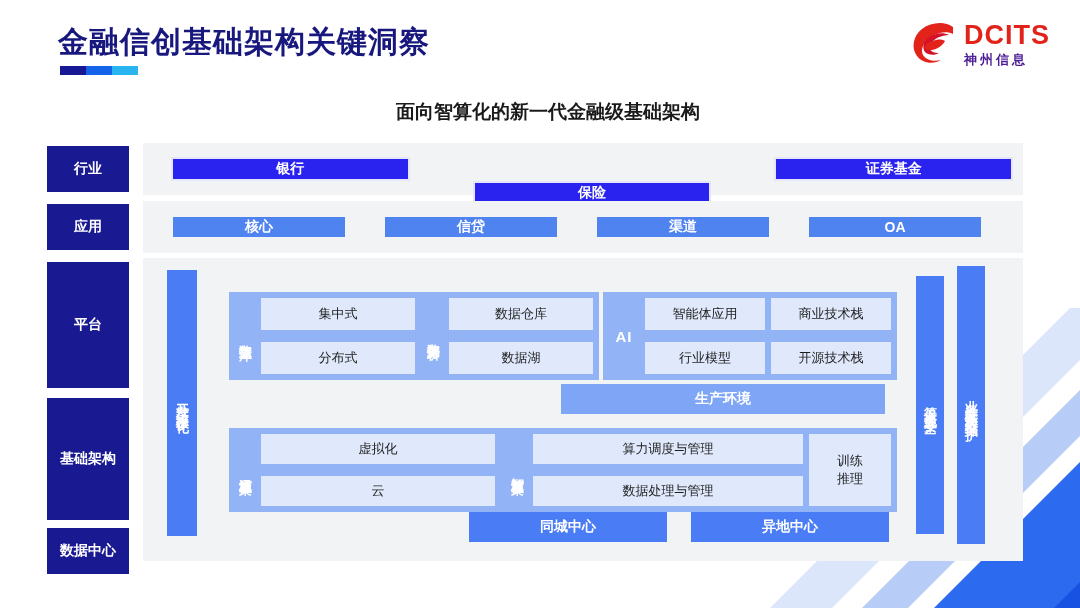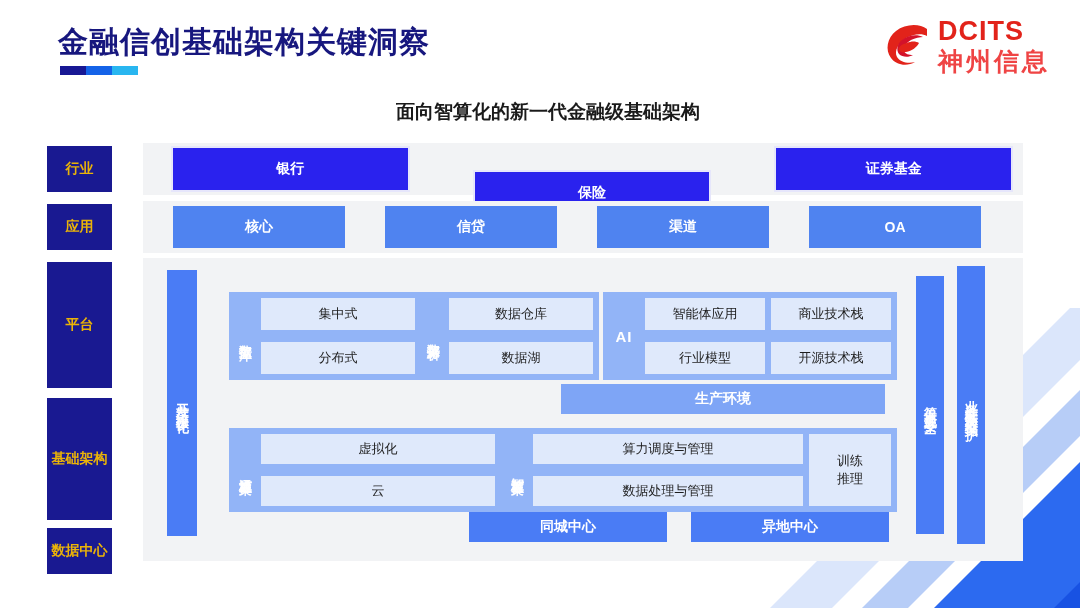--- a/index.html
+++ b/index.html
@@ -24,41 +24,41 @@
   .title-underline{position:absolute;left:60px;top:66px;width:78px;height:9px;display:flex;}
   .title-underline span{flex:1;}
   .u1{background:#181894;}
   .u2{background:#1463e8;}
   .u3{background:#29b6f0;}
 
   .logo{position:absolute;right:30px;top:18px;display:flex;align-items:center;gap:3px;}
   .logo-mark{width:52px;height:52px;position:relative;}
   .logo-text{display:flex;flex-direction:column;line-height:1;}
   .logo-en{font-size:27px;font-weight:bold;color:#e2231a;letter-spacing:1px;font-family:"Liberation Sans",sans-serif;}
-  .logo-cn{font-size:25px;font-weight:bold;color:#ef4444;letter-spacing:3px;margin-top:4px;}
+  .logo-cn{font-size:13px;font-weight:bold;color:#4c1d95;letter-spacing:3px;margin-top:4px;}
 
   .subtitle{position:absolute;left:16px;right:0;top:99px;text-align:center;font-size:19px;font-weight:bold;color:#1a1a1a;}
 
   
-  .side{position:absolute;left:47px;width:65px;background:#191991;color:#eab308;font-weight:bold;font-size:14px;
+  .side{position:absolute;left:47px;width:82px;background:#191991;color:#ffffff;font-weight:bold;font-size:14px;
         display:flex;align-items:center;justify-content:center;}
   #side-0{top:146px;height:46px;}
   #side-1{top:204px;height:46px;}
   #side-2{top:262px;height:126px;}
   #side-3{top:398px;height:122px;}
   #side-4{top:528px;height:46px;}
 
   
   .row-panel{position:absolute;left:143px;right:57px;background:#f2f3f5;}
   #row-industry{top:143px;height:52px;}
   #row-app{top:201px;height:52px;}
 
   .row-inner{position:absolute;inset:0;display:flex;align-items:center;padding:0 12px;gap:10px;}
 
-  .pill{height:42px;display:flex;align-items:center;justify-content:center;color:#fff;font-weight:bold;font-size:14px;}
+  .pill{height:20px;display:flex;align-items:center;justify-content:center;color:#fff;font-weight:bold;font-size:14px;}
   .pill-industry{background:#2a22ee;box-shadow:0 0 0 2px #e6e6fb;}
   .pill-app{background:#4f83f0;}
 
   
   #panel-main{position:absolute;left:143px;top:258px;width:880px;height:303px;background:#f2f3f5;}
 
   .devops{position:absolute;left:24px;top:12px;width:30px;height:266px;background:#4a7cf5;color:#fff;
           font-weight:bold;font-size:13px;display:flex;align-items:center;justify-content:center;
           writing-mode:vertical-rl;letter-spacing:3px;}
 

